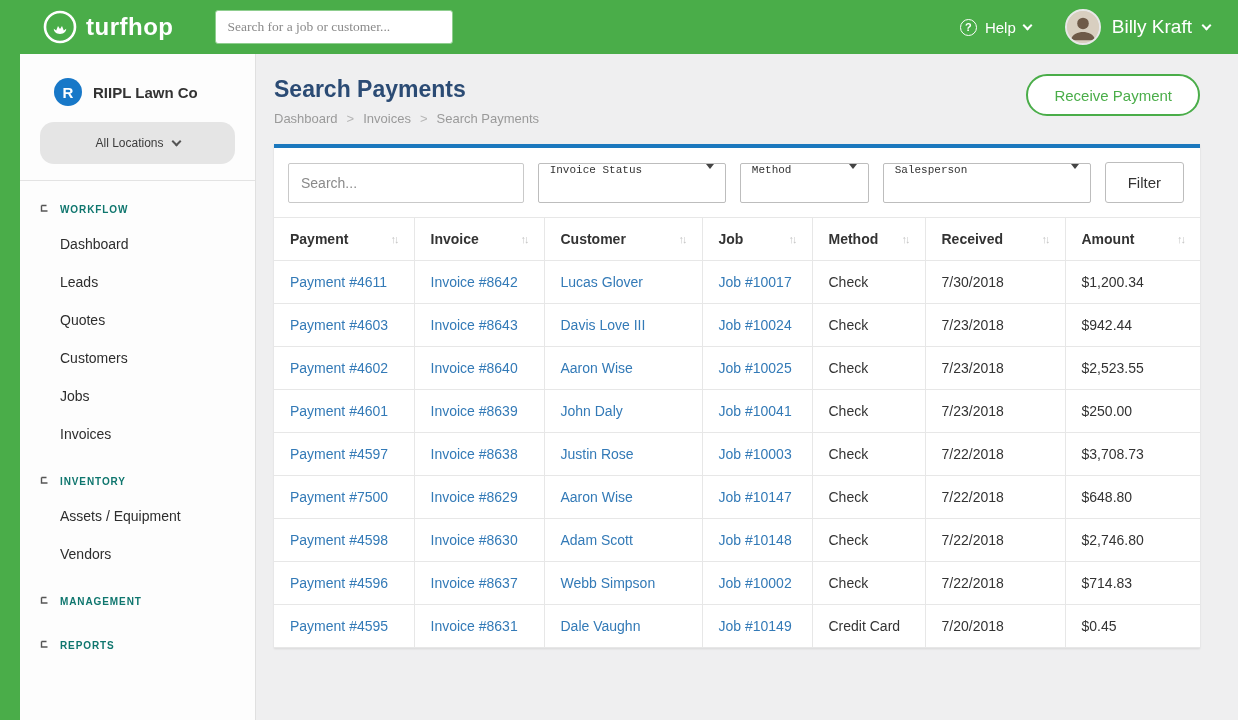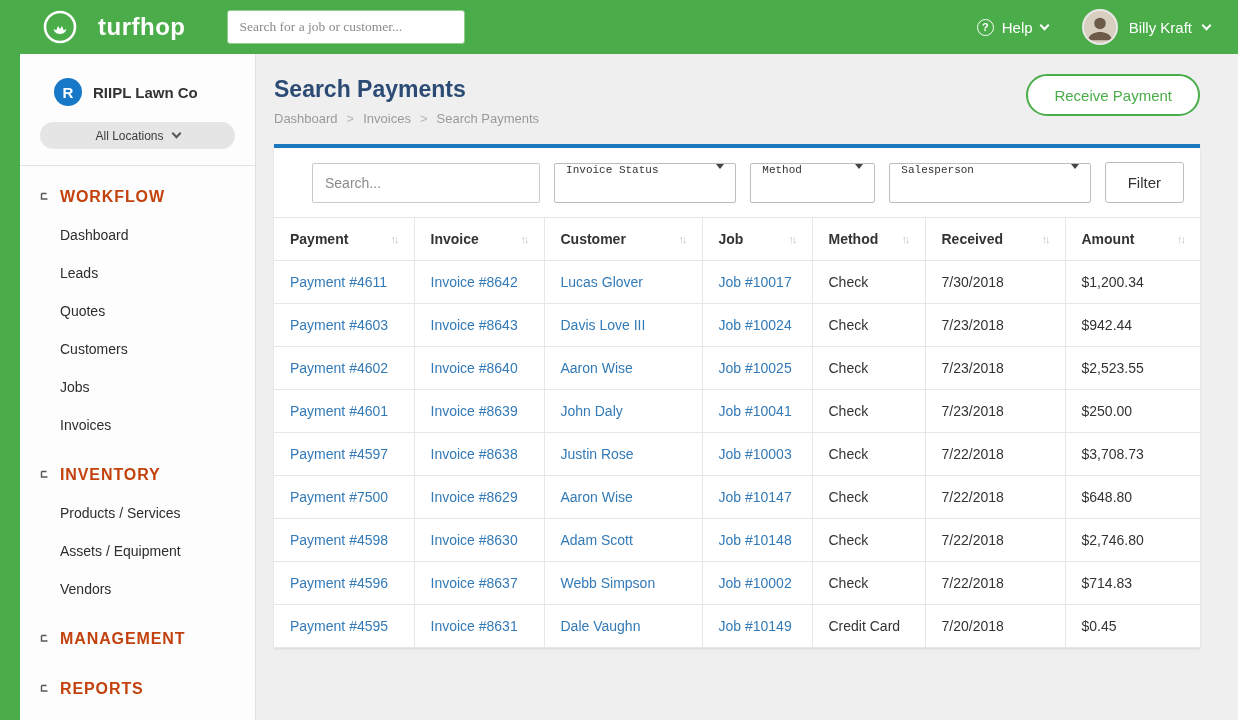--- a/index.html
+++ b/index.html
@@ -1,68 +1,68 @@
 <!DOCTYPE html>
 <html><head>
 <meta charset="utf-8">
 <style>
   * { box-sizing: border-box; margin: 0; padding: 0; }
   html, body { width: 1238px; height: 720px; overflow: hidden; }
   body { font-family: "Liberation Sans", sans-serif; background: #efeff0; }
 
   
   .topbar { height: 54px; background: #4aad49; display: flex; align-items: center; padding-right: 28px; }
-  .brand { display: flex; align-items: center; gap: 20px; margin-left: 42px; cursor: pointer; }
+  .brand { display: flex; align-items: center; gap: 8px; margin-left: 42px; cursor: pointer; }
   .brand-text { color: #fff; font-size: 24px; font-weight: 600; letter-spacing: .5px; }
   .topbar-search { margin-left: 42px; width: 238px; height: 34px; border: 1px solid #8fce8f; border-radius: 3px;
     background: #fff; padding: 0 11px; font-size: 13.5px; color: #333; font-family: Liberation Serif, serif; outline: none; }
   .topbar-search::placeholder { color: #8a8a8a; }
   .topbar-right { margin-left: auto; display: flex; align-items: center; gap: 34px; color: #fff; }
   .help-wrap { display: flex; align-items: center; gap: 8px; font-size: 15px; cursor: pointer; }
   .q-icon { width: 17px; height: 17px; border: 1.5px solid #fff; border-radius: 50%; font-size: 11px;
     display: flex; align-items: center; justify-content: center; font-weight: bold; }
-  .user-wrap { display: flex; align-items: center; gap: 11px; font-size: 15px; cursor: pointer; }
+  .user-wrap { display: flex; align-items: center; gap: 11px; font-size: 19px; cursor: pointer; }
   .avatar { width: 36px; height: 36px; border-radius: 50%; overflow: hidden; border: 2px solid #e8e8e8; background: #d8cfc0; }
   .chev { width: 7px; height: 7px; border-right: 2px solid #fff; border-bottom: 2px solid #fff;
     transform: rotate(45deg); display: inline-block; margin-top: -4px; }
   .chev-dark { border-color: #555; }
 
   
   .app { display: flex; height: 666px; }
   .edge { width: 20px; background: #4aad49; flex: none; }
   .sidebar { width: 236px; background: #fdfdfd; border-right: 1px solid #e0e0e0; flex: none; overflow: hidden; }
   .main { flex: 1; padding: 14px 38px 0 18px; overflow: hidden; }
 
   
   .company { display: flex; align-items: center; gap: 11px; padding: 24px 10px 14px 34px; }
   .r-badge { width: 28px; height: 28px; border-radius: 50%; background: #1878c8; color: #fff; font-weight: bold;
     font-size: 15px; display: flex; align-items: center; justify-content: center; flex: none; }
   .company-name { font-size: 15px; font-weight: bold; color: #333; }
-  .locations { margin: 2px 20px 16px; height: 27px; background: #e5e5e5; border-radius: 14px; display: flex;
+  .locations { margin: 2px 20px 16px; height: 42px; background: #e5e5e5; border-radius: 14px; display: flex;
     align-items: center; justify-content: center; gap: 9px; font-size: 12px; color: #3c3c3c; cursor: pointer; }
   .side-divider { border-bottom: 1px solid #e3e3e3; }
   .section-header { display: flex; align-items: center; gap: 8px; padding: 22px 0 10px 20px;
-    font-size: 16px; font-weight: bold; letter-spacing: .9px; color: #c2410c; }
+    font-size: 10px; font-weight: bold; letter-spacing: .9px; color: #0f766e; }
   .side-item { padding: 11px 0 11px 40px; font-size: 14px; color: #2d2d2d; cursor: pointer; }
 
   
   .page-head { display: flex; justify-content: space-between; align-items: flex-start; }
   .page-title { color: #2b4b74; font-size: 23px; font-weight: bold; margin-top: 8px; }
   .crumbs { margin-top: 8px; font-size: 13px; color: #9a9a9a; display: flex; gap: 9px; align-items: center; }
   .crumb { cursor: pointer; }
   .crumb.current { cursor: default; }
   .crumb-sep { color: #b5b5b5; }
   .receive-btn { margin-top: 6px; height: 42px; padding: 0 26px; background: #fff; border: 2px solid #4aad49;
     color: #4aad49; border-radius: 22px; font-size: 15px; font-family: inherit; cursor: pointer; }
 
   
   .card { margin-top: 18px; background: #fff; border-top: 4px solid #1b78be; box-shadow: 0 1px 2px rgba(0,0,0,.10); }
   .filters { display: flex; align-items: center; padding: 14px; gap: 14px; }
   .search-box { width: 238px; height: 40px; border: 1px solid #c9c9c9; border-radius: 2px; padding: 0 12px;
-    font-size: 14px; color: #3b82f6; font-family: inherit; outline: none; margin-left: 24px; }
+    font-size: 14px; color: #3b82f6; font-family: inherit; outline: none; }
   .search-box::placeholder { color: #8a8a8a; }
   .select { height: 40px; border: 1px solid #bdbdbd; border-radius: 2px; background: #fff; display: flex;
     align-items: flex-start; justify-content: space-between; padding: 0 11px; font-size: 11px; color: #333; cursor: pointer; font-family: Liberation Mono, monospace; }
   .select.s0 { width: 190px; } .select.s1 { width: 130px; } .select.s2 { width: 210px; gap: 16px; }
   .tri { width: 0; height: 0; border-left: 4px solid transparent; border-right: 4px solid transparent;
     border-top: 5px solid #444; margin-left: 10px; }
   .filter-btn { margin-left: auto; margin-right: 2px; height: 41px; padding: 0 22px; background: #fff;
     border: 1px solid #bdbdbd; border-radius: 3px; font-size: 15px; color: #333; font-family: inherit; cursor: pointer; }
 
   
@@ -134,21 +134,20 @@
         <div class="side-item">Quotes</div>
         <div class="side-item">Customers</div>
         <div class="side-item">Jobs</div>
         <div class="side-item">Invoices</div>
         <div class="section-header">
           <svg width="12" height="12" viewBox="0 0 12 12">
             <path d="M1.5 2.5h5M1.5 2.5v5.5h6" fill="none" stroke="#555" stroke-width="1.4"></path>
           </svg>
           <span>INVENTORY</span>
         </div>
-        <div class="side-item">Products / Services</div>
         <div class="side-item">Assets / Equipment</div>
         <div class="side-item">Vendors</div>
         <div class="section-header">
           <svg width="12" height="12" viewBox="0 0 12 12">
             <path d="M1.5 2.5h5M1.5 2.5v5.5h6" fill="none" stroke="#555" stroke-width="1.4"></path>
           </svg>
           <span>MANAGEMENT</span>
         </div>
         <div class="section-header">
           <svg width="12" height="12" viewBox="0 0 12 12">

